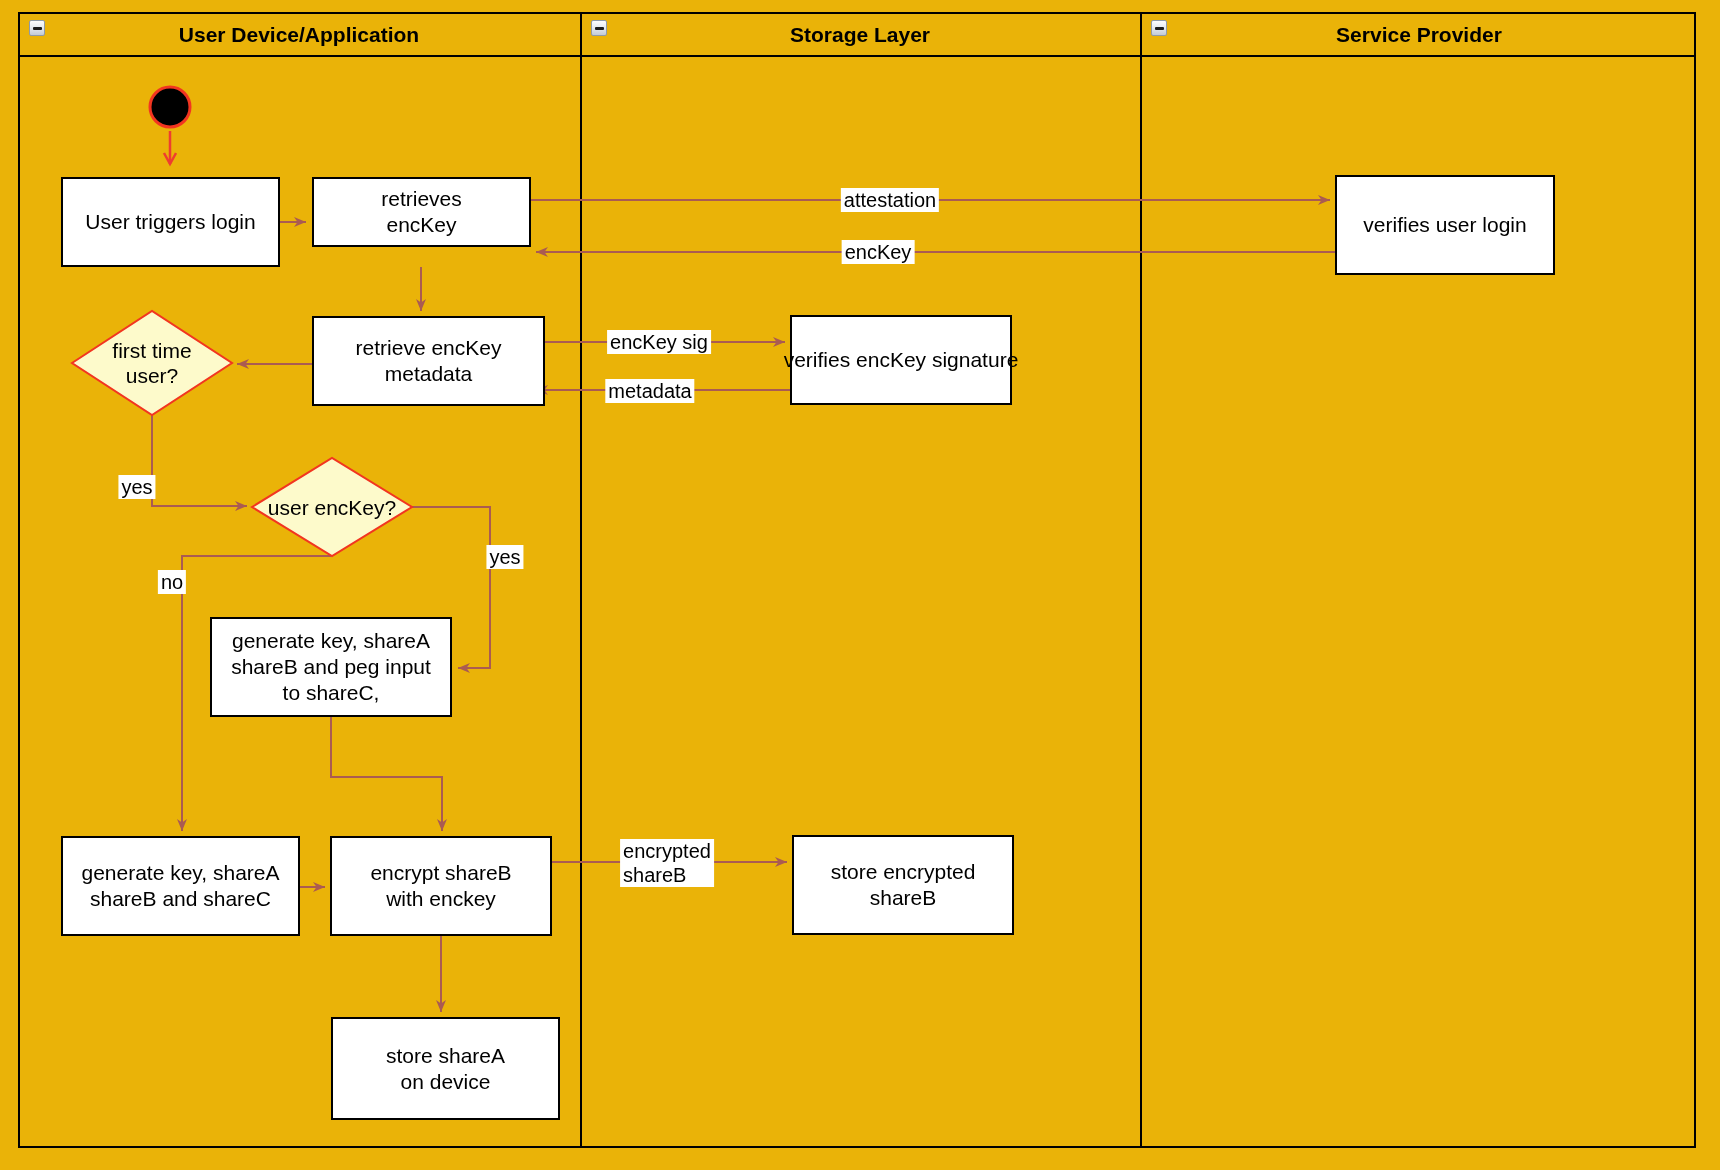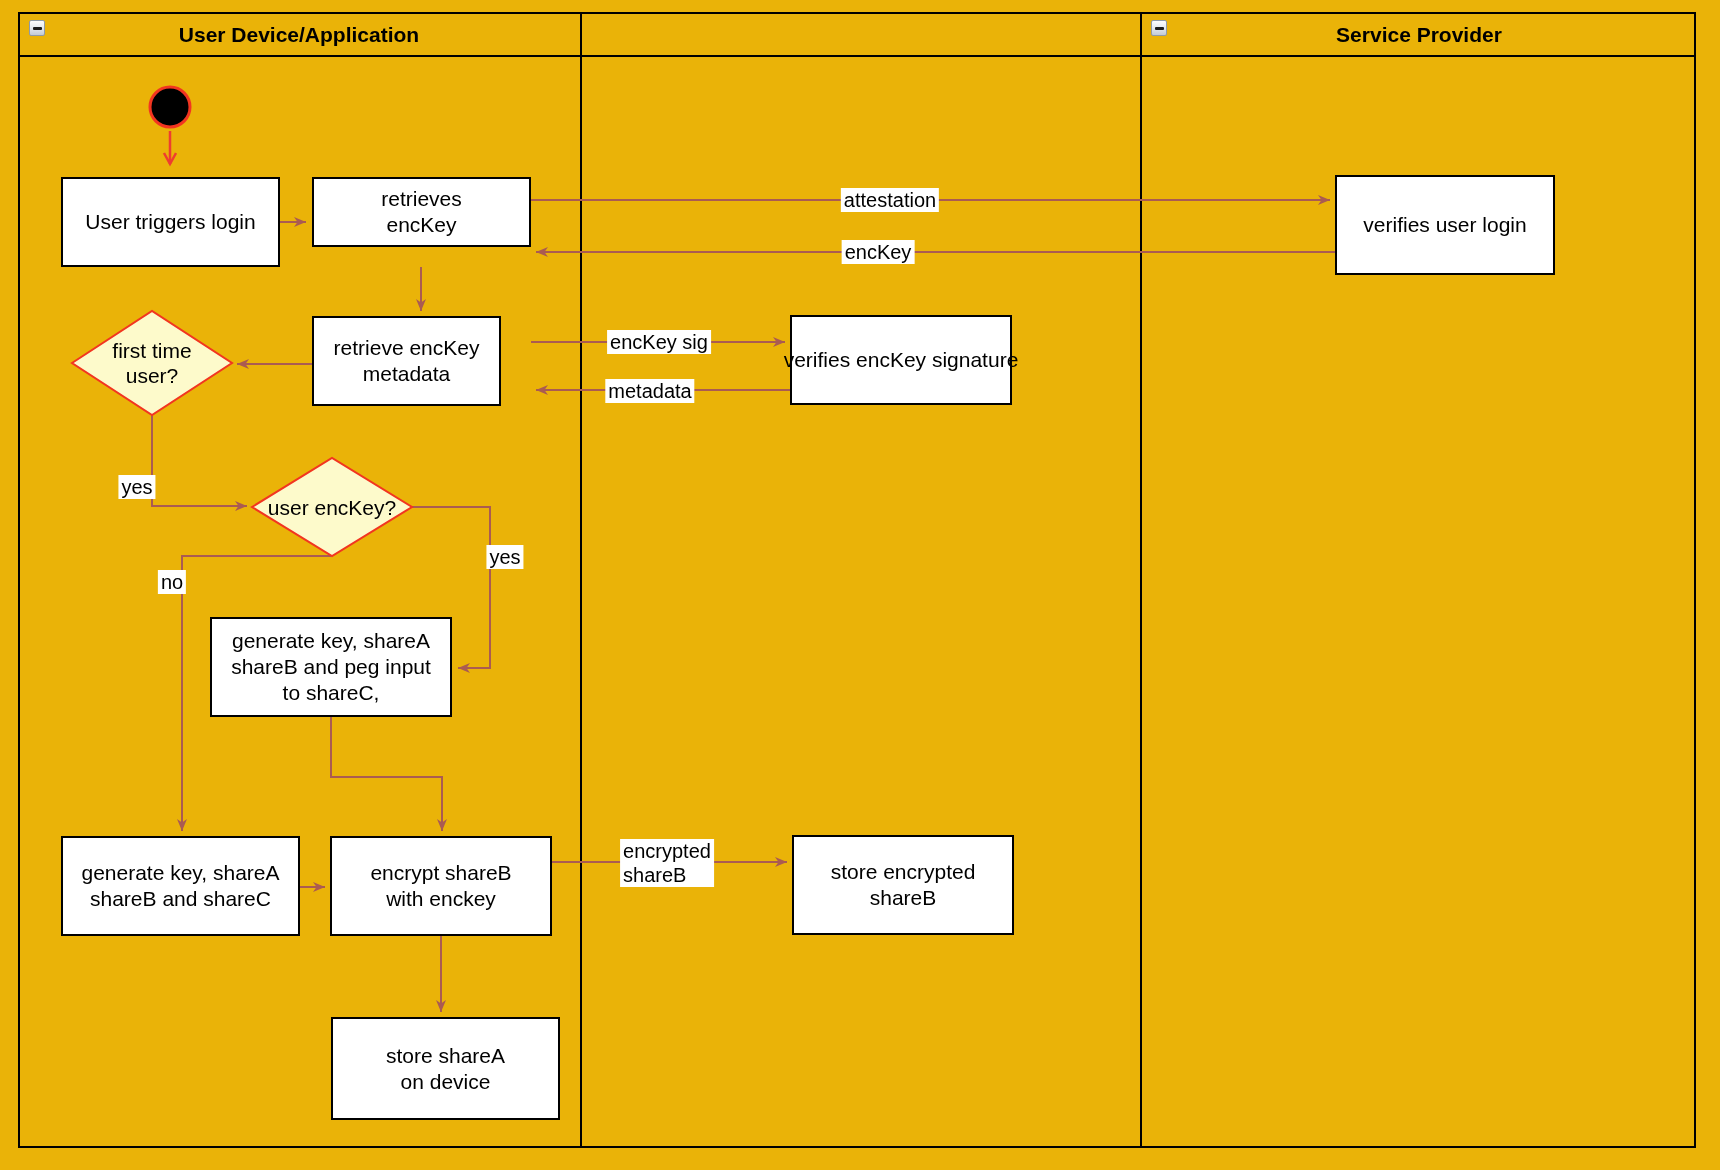--- a/index.html
+++ b/index.html
@@ -43,20 +43,26 @@
   <div class="frame"></div>
   <div class="sep" style="left:580px;"></div>
   <div class="sep" style="left:1140px;"></div>
   <div class="header-line"></div>
 
   <div class="lane-header" style="left:18px;width:562px;">
     <span class="collapse-btn">
         <span class="minus"></span>
       </span>
     <span class="lane-title">User Device/Application</span>
+  </div>
+  <div class="lane-header" style="left:580px;width:560px;">
+    <span class="collapse-btn">
+        <span class="minus"></span>
+      </span>
+    <span class="lane-title">Storage Layer</span>
   </div>
   <div class="lane-header" style="left:1140px;width:558px;">
     <span class="collapse-btn">
         <span class="minus"></span>
       </span>
     <span class="lane-title">Service Provider</span>
   </div>
 
   <svg class="wires">
     <defs>
@@ -98,21 +104,21 @@
   <div class="node" style="left:61px;top:177px;width:219px;height:90px;">
     <span class="txt">User triggers login</span>
   </div>
   <div class="node" style="left:312px;top:177px;width:219px;height:70px;">
     <span class="txt">retrieves
 encKey</span>
   </div>
   <div class="node" style="left:1335px;top:175px;width:220px;height:100px;">
     <span class="txt">verifies user login</span>
   </div>
-  <div class="node" style="left:312px;top:316px;width:189px;height:90px;">
+  <div class="node" style="left:312px;top:316px;width:233px;height:90px;">
     <span class="txt">retrieve encKey
 metadata</span>
   </div>
   <div class="node" style="left:790px;top:315px;width:222px;height:90px;">
     <span class="txt nowrap">verifies encKey signature</span>
   </div>
   <div class="node" style="left:210px;top:617px;width:242px;height:100px;">
     <span class="txt">generate key, shareA
 shareB and peg input
 to shareC,</span>

